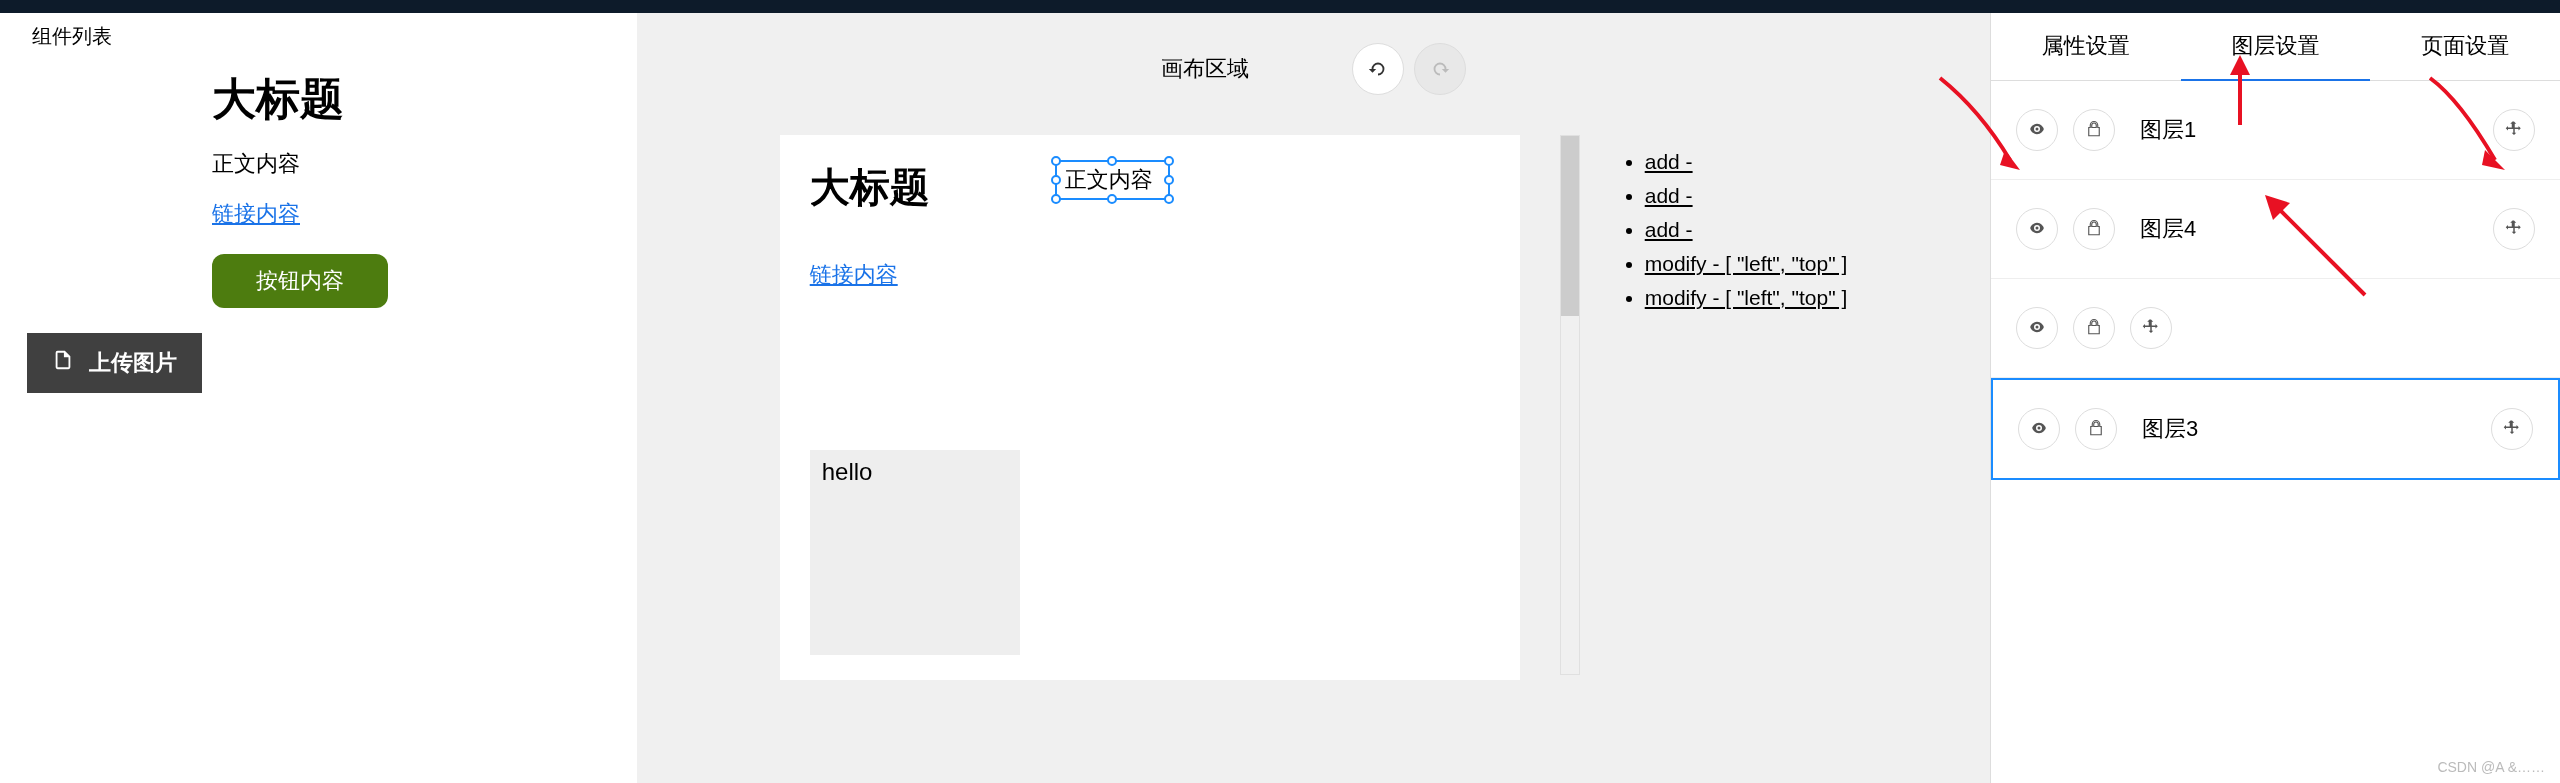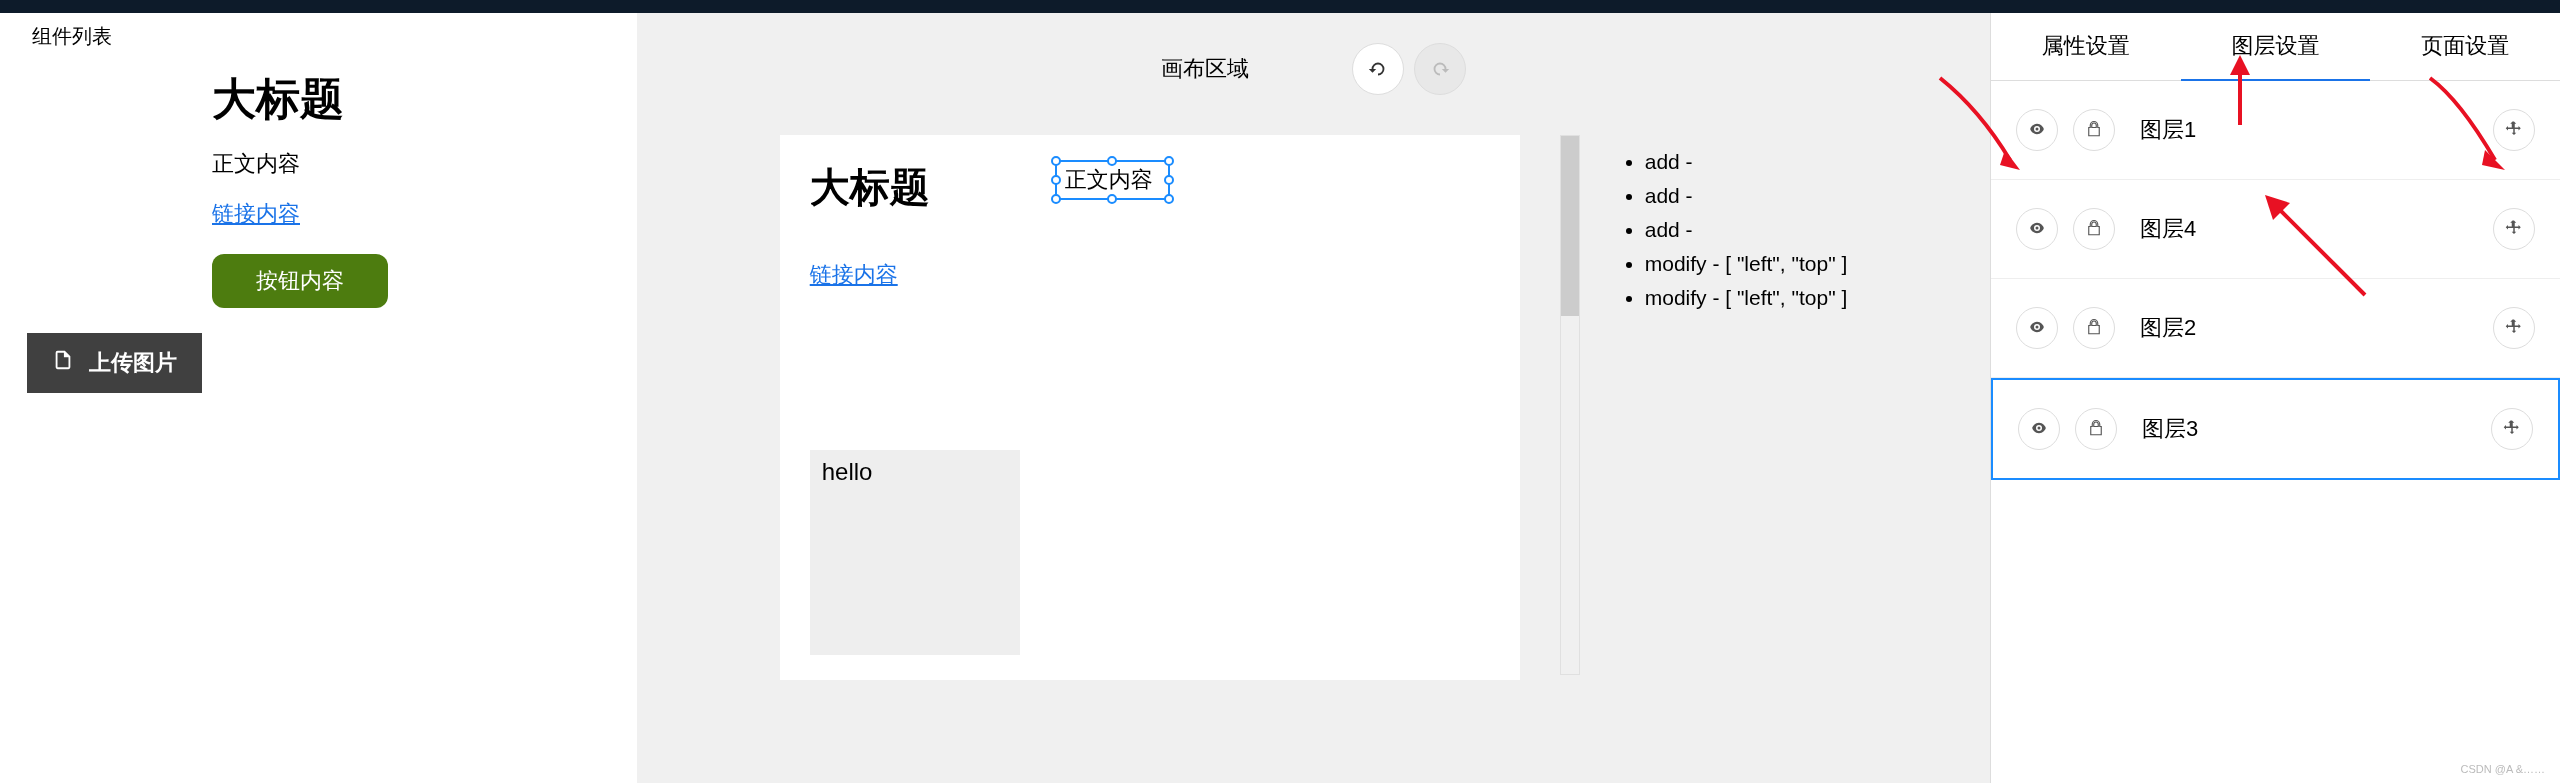--- a/index.html
+++ b/index.html
@@ -34,34 +34,34 @@
     .sel-tl { top: -6px; left: -6px; } .sel-tr { top: -6px; right: -6px; }
     .sel-bl { bottom: -6px; left: -6px; } .sel-br { bottom: -6px; right: -6px; }
     .sel-ml { top: 50%; left: -6px; transform: translateY(-50%); } .sel-mr { top: 50%; right: -6px; transform: translateY(-50%); }
     .sel-mt { top: -6px; left: 50%; transform: translateX(-50%); } .sel-mb { bottom: -6px; left: 50%; transform: translateX(-50%); }
     .cm-link { color: #1a73e8; text-decoration: underline; font-size: 22px; display: block; margin-top: 45px; }
     .cm-hello-box { background: #eee; width: 210px; height: 205px; margin-top: 160px; padding: 8px 12px; font-size: 24px; }
     .scrollbar { width: 20px; background: #f0f0f0; height: 540px; position: relative; border: 1px solid #e0e0e0; }
     .scroll-thumb { background: #ccc; width: 100%; height: 180px; position: absolute; top: 0; }
     .event-list { font-size: 21px; padding-top: 10px; }
     .event-list ul { list-style: disc; padding-left: 25px; }
-    .event-list li { padding: 5px 0; }
+    .event-list li { padding: 5px 0; text-decoration: underline; }
     
     
     .panel-right { width: 570px; border-left: 1px solid #ddd; display: flex; flex-direction: column; }
     .tabs { display: flex; background: #fff; }
     .tab { flex: 1; padding: 18px 0; text-align: center; font-size: 22px; border-bottom: 1px solid #ddd; cursor: pointer; }
     .tab.active { border-bottom: 2px solid #1a73e8; }
     .layers { padding: 0; }
     .layer-row { display: flex; align-items: center; padding: 28px 25px; border-bottom: 1px solid #eee; gap: 15px; }
     .layer-row.selected { border: 2px solid #1a8cff; }
     .icon-btn { width: 42px; height: 42px; border-radius: 50%; border: 1px solid #ddd; background: #fff; display: flex; align-items: center; justify-content: center; cursor: pointer; }
     .icon-btn svg { width: 18px; height: 18px; }
     .layer-name { font-size: 22px; flex: 1; margin-left: 10px; }
-    .watermark { position: absolute; bottom: 8px; right: 15px; font-size: 11px; color: #bbb; }
+    .watermark { position: absolute; bottom: 8px; right: 15px; font-size: 14px; color: #bbb; }
     
     
     .arrow { position: absolute; pointer-events: none; }
     .arrow svg { overflow: visible; }
     .arrow-stroke { stroke: #e81123; stroke-width: 4; fill: none; }
     .arrow-head { fill: #e81123; }
   </style>
 </head>
 <body>
 
@@ -181,21 +181,20 @@
           <button class="icon-btn">
             <span><svg viewBox="0 0 24 24">
                 <path d="M12 5c-5 0-9 5-9 7s4 7 9 7 9-5 9-7-4-7-9-7zm0 11a4 4 0 1 1 0-8 4 4 0 0 1 0 8zm0-2a2 2 0 1 0 0-4 2 2 0 0 0 0 4z" fill="#555"></path>
               </svg></span>
           </button>
           <button class="icon-btn">
             <span><svg viewBox="0 0 24 24">
                 <path d="M17 10V7a5 5 0 0 0-10 0v3H5v11h14V10h-2zm-8 0V7a3 3 0 1 1 6 0v3H9z" fill="none" stroke="#555" stroke-width="1.5"></path>
               </svg></span>
           </button>
-          <span class="layer-name">图层2</span>
           <button class="icon-btn">
             <span><svg viewBox="0 0 24 24">
                 <path d="M12 2l3 3h-2v5h5V8l3 3-3 3v-2h-5v5h2l-3 3-3-3h2v-5H4v2l-3-3 3-3v2h5V5H7l3-3z" fill="#555"></path>
               </svg></span>
           </button>
         </div>
         <div class="layer-row selected">
           <button class="icon-btn">
             <span><svg viewBox="0 0 24 24">
                 <path d="M12 5c-5 0-9 5-9 7s4 7 9 7 9-5 9-7-4-7-9-7zm0 11a4 4 0 1 1 0-8 4 4 0 0 1 0 8zm0-2a2 2 0 1 0 0-4 2 2 0 0 0 0 4z" fill="#555"></path>

